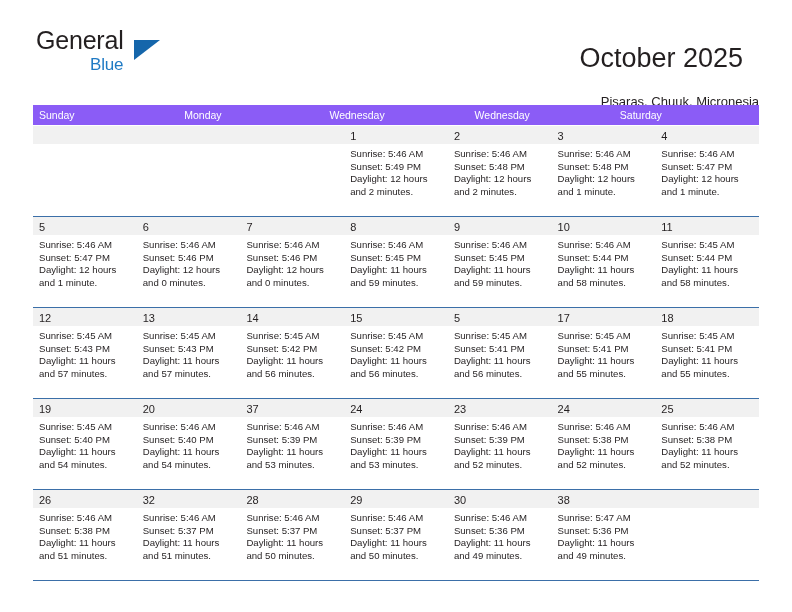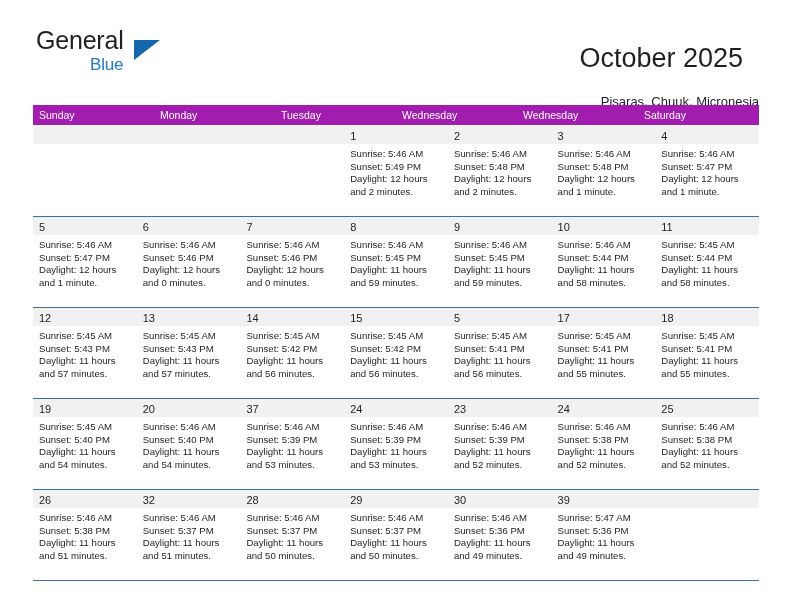--- a/index.html
+++ b/index.html
@@ -89,21 +89,21 @@
 
   
   .calendar {
     position: absolute;
     left: 33px;
     top: 105px;
     width: 726px;
   }
   .weekday-row {
     display: flex;
-    background: #a21caf;
+    background: #8b5cf6;
     height: 20px;
   }
   .weekday {
     flex: 1 1 0;
     color: #ffffff;
     font-size: 10.5px;
     line-height: 20px;
     padding-left: 6px;
     box-sizing: border-box;
     white-space: nowrap;
@@ -167,21 +167,20 @@
       <h1 class="cal-title">October 2025</h1>
       <div class="cal-subtitle">Pisaras, Chuuk, Micronesia</div>
     </div>
 
   </div>
 
   <div class="calendar">
     <div class="weekday-row" id="weekday-row">
         <div class="weekday">Sunday</div>
         <div class="weekday">Monday</div>
-        <div class="weekday">Tuesday</div>
         <div class="weekday">Wednesday</div>
         <div class="weekday">Wednesday</div>
         <div class="weekday">Saturday</div>
       </div>
     <div id="weeks-container">
         <div class="week-row first">
           <div class="day-cell empty">
             <div class="day-band"><span class="day-number"></span></div>
             <div class="day-info"></div>
           </div>
@@ -465,21 +464,21 @@
           <div class="day-cell">
             <div class="day-band"><span class="day-number">30</span></div>
             <div class="day-info">
               <div class="info-line">Sunrise: 5:46 AM</div>
               <div class="info-line">Sunset: 5:36 PM</div>
               <div class="info-line">Daylight: 11 hours</div>
               <div class="info-line">and 49 minutes.</div>
             </div>
           </div>
           <div class="day-cell">
-            <div class="day-band"><span class="day-number">39</span></div>
+            <div class="day-band"><span class="day-number">38</span></div>
             <div class="day-info">
               <div class="info-line">Sunrise: 5:47 AM</div>
               <div class="info-line">Sunset: 5:36 PM</div>
               <div class="info-line">Daylight: 11 hours</div>
               <div class="info-line">and 49 minutes.</div>
             </div>
           </div>
           <div class="day-cell empty">
             <div class="day-band"><span class="day-number"></span></div>
             <div class="day-info"></div>

